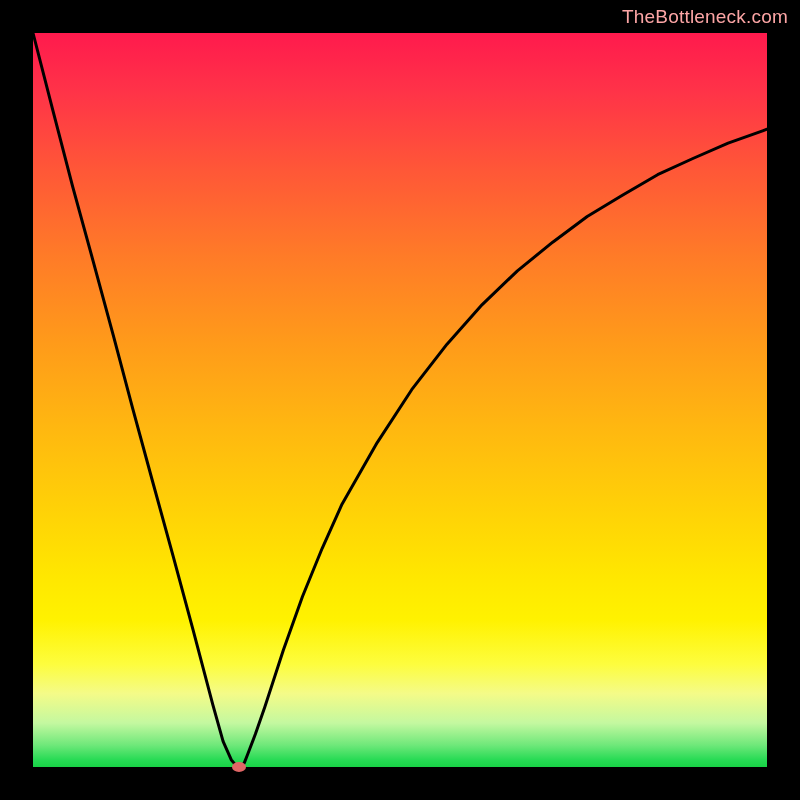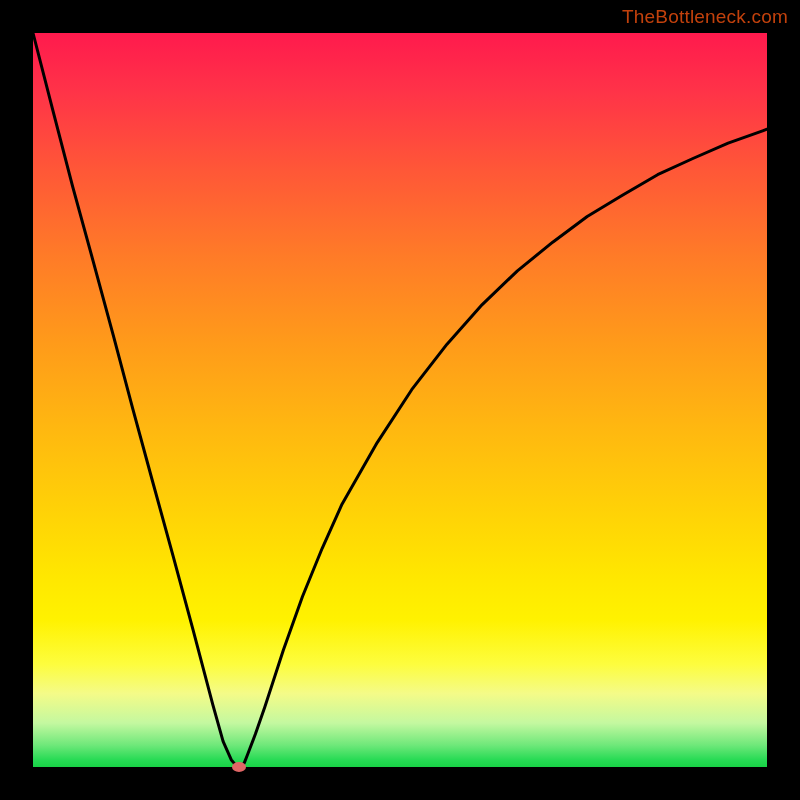--- a/index.html
+++ b/index.html
@@ -39,21 +39,21 @@
       #c4f8a0 94%,
       #6fe87a 97%,
       #28db55 99%,
       #18d346 100%
     );
   }
   .watermark {
     position: absolute;
     top: 6px;
     right: 12px;
-    color: #c2410c;
+    color: #fca5a5;
     font-size: 19px;
     font-weight: 500;
     letter-spacing: 0.2px;
     user-select: none;
   }
   svg.curve {
     position: absolute;
     left: 0;
     top: 0;
     width: 734px;

